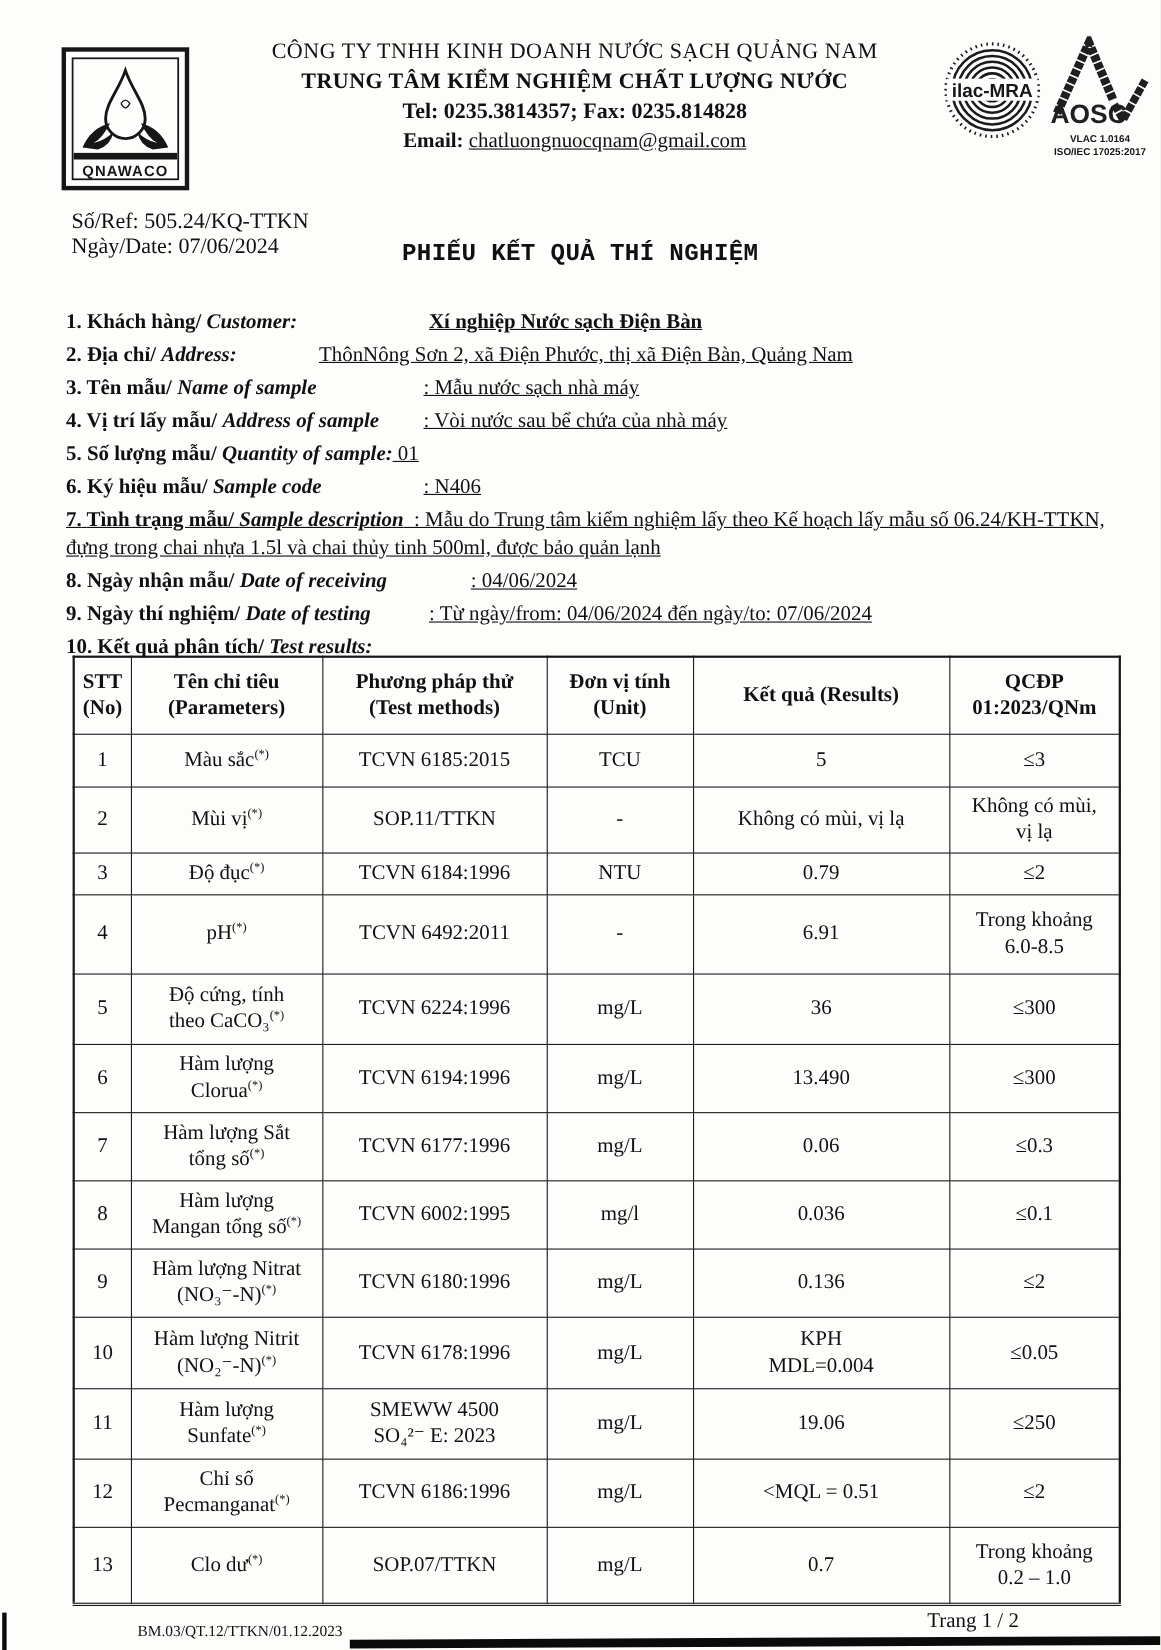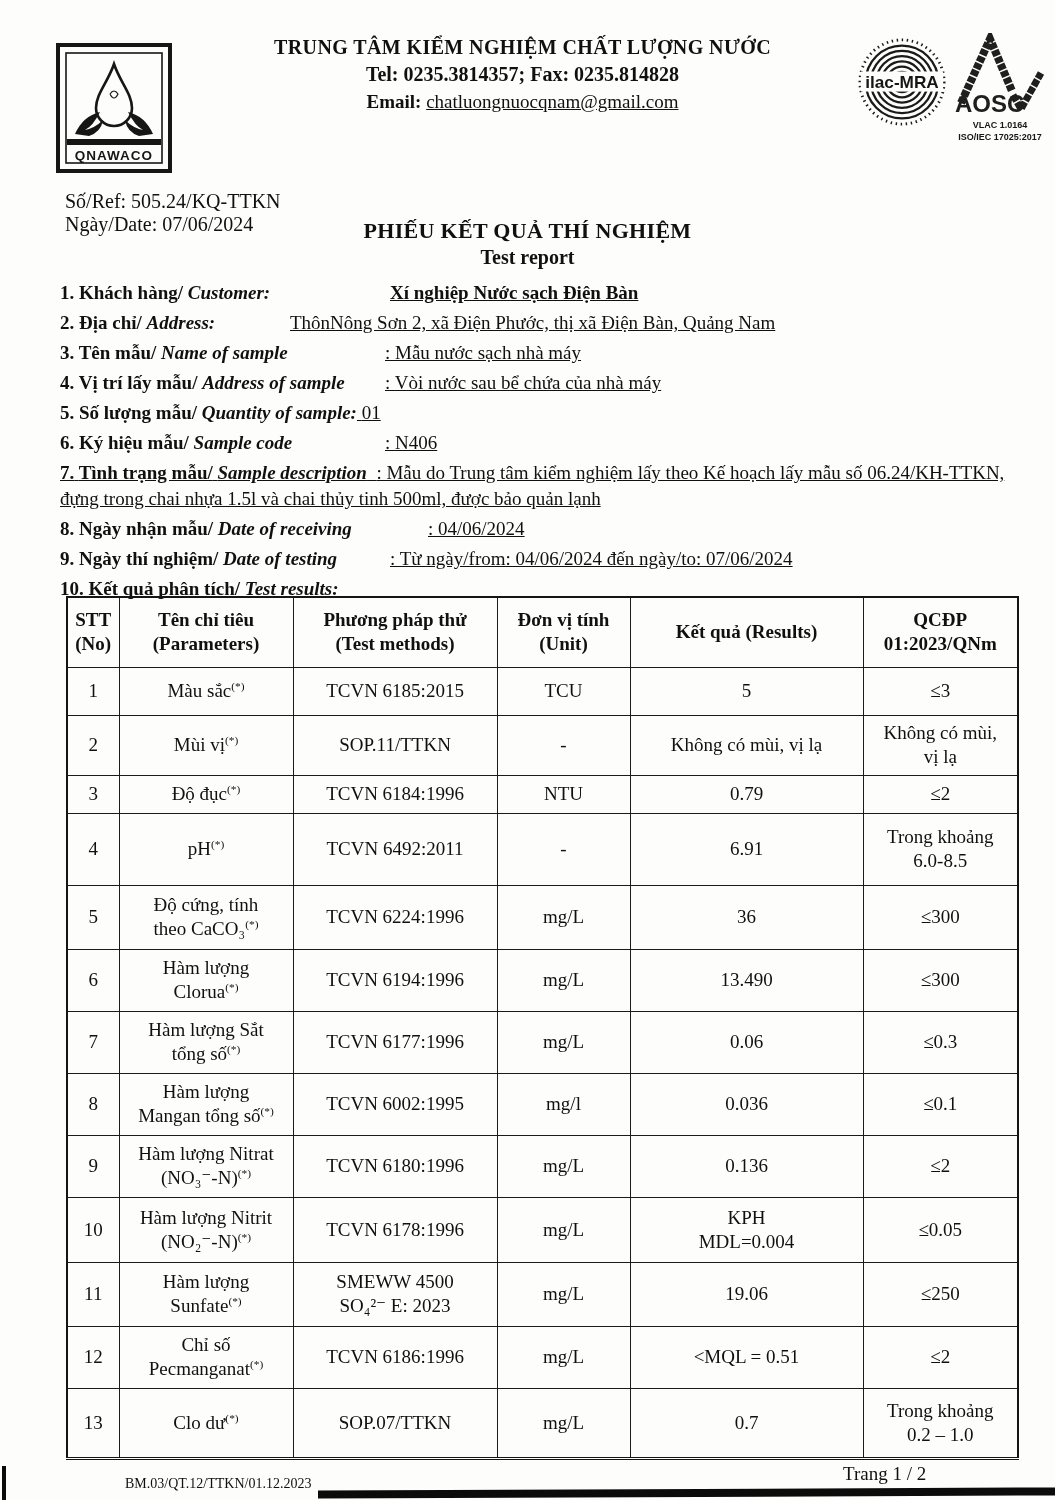--- a/index.html
+++ b/index.html
@@ -13,21 +13,21 @@
   .hdr-addr,.hdr-tel{font-size:20px;font-weight:bold;}
   .hdr-email{font-size:19px;}
   .hdr-email .lbl{font-weight:bold;}
   .hdr-email a{color:#101010;text-decoration:underline;}
   .ilac{position:absolute;left:858px;top:38px;}
   .aosc{position:absolute;left:950px;top:33px;width:100px;text-align:center;}
   .cert-small{font-family:"Liberation Sans","DejaVu Sans",sans-serif;font-size:9px;font-weight:bold;line-height:12px;color:#161616;}
   
   .meta{position:absolute;left:65px;right:35px;top:190px;display:flex;justify-content:space-between;font-size:20px;flex-direction:column;}
   .title-blk{position:absolute;left:0;right:0;top:218px;text-align:center;line-height:26px;}
-  .title-vi{font-size:22px;font-weight:bold;letter-spacing:.3px;}
+  .title-vi{font-size:22px;font-weight:bold;letter-spacing:.3px;font-family:Liberation Mono, monospace;}
   .title-en{font-size:20px;font-weight:bold;}
   
   .info{position:absolute;left:60px;top:280px;width:960px;font-size:19px;line-height:26px;text-decoration:underline;}
   .irow{margin-bottom:4px;}
   .ilabel{display:inline-block;font-weight:bold;}
   .ilabel .en{font-style:italic;}
   .flow .ilabel{display:inline;}
   .w330{min-width:330px;} .w230{min-width:230px;} .w325{min-width:325px;} .w368{min-width:368px;}
   .ival{font-weight:normal;}
   .ival.boldval{font-weight:bold;}
@@ -56,20 +56,21 @@
       <path d="M59 22 C53 40,41 52,41 66 A18 18 0 0 0 77 66 C77 52,65 40,59 22 Z" fill="none" stroke="#161616" stroke-width="2.6"></path>
       <path d="M55 52 q4 -6 8 0 q-4 8 -8 0" fill="none" stroke="#161616" stroke-width="1.2"></path>
       <path d="M20 92 Q28 74 45 70 Q38 84 30 88 Q40 86 48 78 Q46 90 34 94 Z" fill="#161616"></path>
       <path d="M98 92 Q90 74 73 70 Q80 84 88 88 Q78 86 70 78 Q72 90 84 94 Z" fill="#161616"></path>
       <rect x="12" y="97" width="94" height="6" fill="#161616"></rect>
       <text x="59" y="118" text-anchor="middle" font-family="Liberation Sans, DejaVu Sans, sans-serif" font-size="13.5" font-weight="bold" fill="#161616" letter-spacing="1">QNAWACO</text>
     </svg>
   </div>
 
   <div class="hdr-center">
+    <div class="hdr-company">CÔNG TY TNHH KINH DOANH NƯỚC SẠCH QUẢNG NAM</div>
     <div class="hdr-centername">TRUNG TÂM KIỂM NGHIỆM CHẤT LƯỢNG NƯỚC</div>
     <div class="hdr-tel">Tel: 0235.3814357; Fax: 0235.814828</div>
     <div class="hdr-email">
       <span class="lbl">Email:</span>
       <a href="#">chatluongnuocqnam@gmail.com</a>
     </div>
   </div>
 
   <div class="ilac">
     <svg width="88" height="88" viewBox="0 0 92 92">
@@ -98,21 +99,20 @@
     <div class="cert-small">ISO/IEC 17025:2017</div>
   </div>
 
   <div class="meta">
     <span>Số/Ref: 505.24/KQ-TTKN</span>
     <span>Ngày/Date: 07/06/2024</span>
   </div>
 
   <div class="title-blk">
     <div class="title-vi">PHIẾU KẾT QUẢ THÍ NGHIỆM</div>
-    <div class="title-en">Test report</div>
   </div>
 
   <div class="info">
     <div class="irow">
       <span class="ilabel w330"><span>1.</span> <span>Khách hàng/</span> <span class="en">Customer:</span></span><span class="ival boldval">Xí nghiệp Nước sạch Điện Bàn</span>
     </div>
     <div class="irow">
       <span class="ilabel w230"><span>2.</span> <span>Địa chỉ/</span> <span class="en">Address:</span></span><span class="ival">ThônNông Sơn 2, xã Điện Phước, thị xã Điện Bàn, Quảng Nam</span>
     </div>
     <div class="irow">

